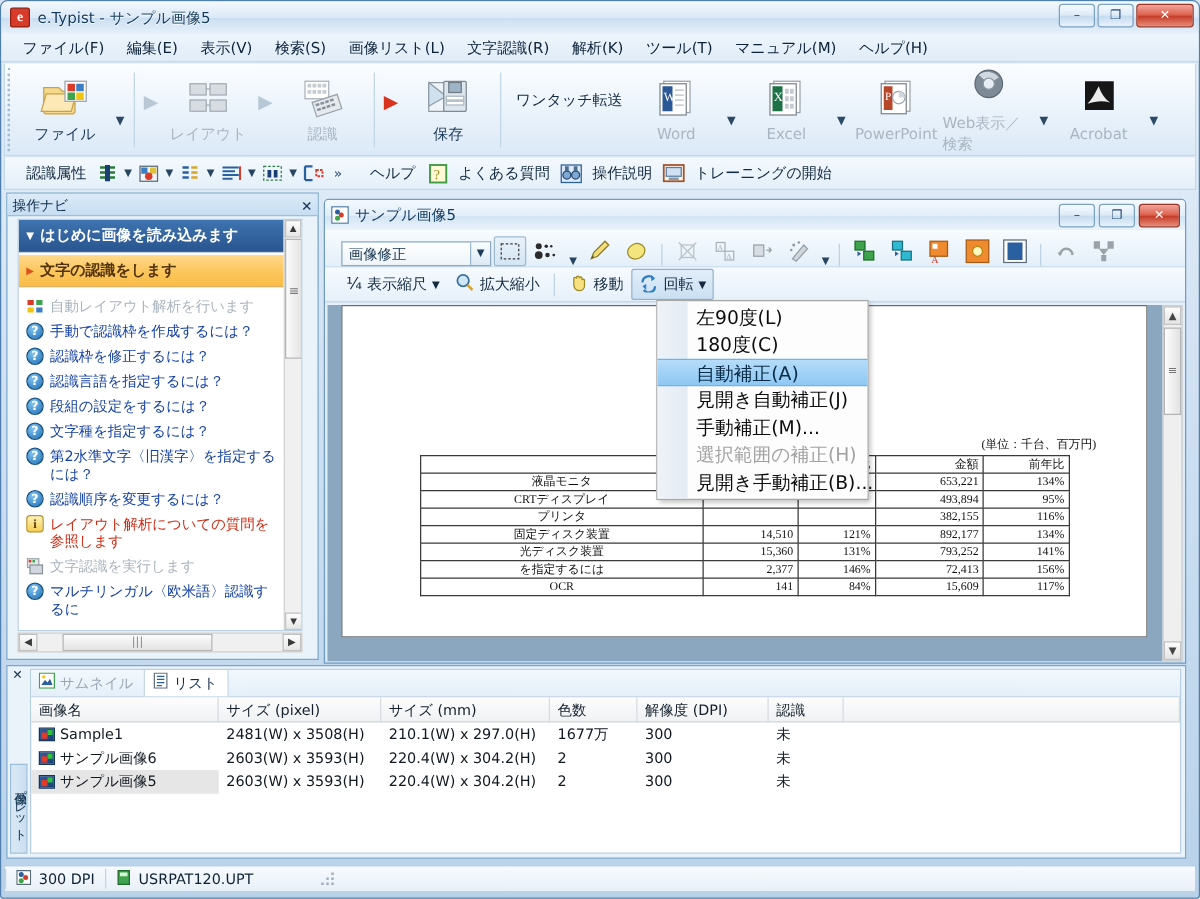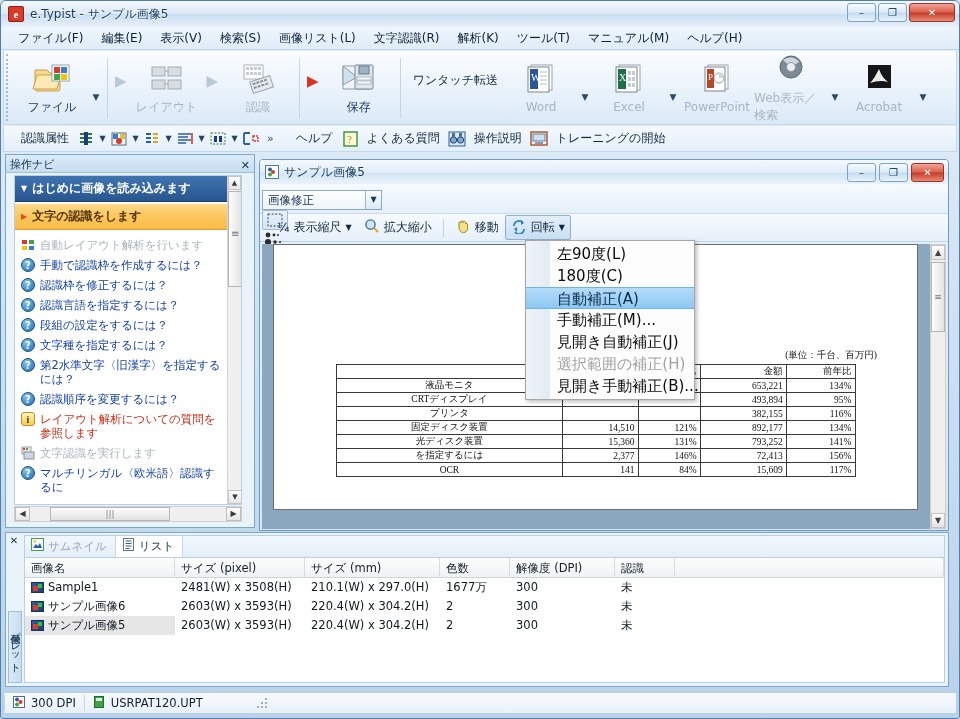--- a/index.html
+++ b/index.html
@@ -190,24 +190,23 @@
     background: linear-gradient(180deg,#f4f9fe 0%,#e1edf9 52%,#d2e4f4 53%,#eaf3fc 100%);
     border-radius: 3px 3px 0 0;
   }
   #mdi-title .ic {
     width: 14px; height: 14px; margin-right: 5px; border: 1px solid #4a7aa5; background:#fff;
     position: relative;
   }
   #mdi-title .t { font-size: 12px; color: #123a5e; }
   #mdi-title .btns { margin-left: auto; display: flex; gap: 3px; padding-right: 4px; }
   #mdi-toolbar {
-    height: 30px; display: flex; align-items: flex-start;
+    height: 30px; display: flex; align-items: flex-end;
     background: linear-gradient(180deg,#f7fbff,#e4eff9);
     border-bottom: 1px solid #c7dbec;
-    flex-direction: column;
   }
   .combo {
     width: 120px; height: 20px; margin-left: 2px;
     border: 1px solid #8aa9c4; background: linear-gradient(180deg,#fff,#eef4fa);
     display: flex; align-items: center; padding-left: 5px; font-size: 11.5px; color: #14314c;
   }
   .combo .cv { flex: 1; }
   .combo .cbtn {
     width: 16px; height: 18px; border-left: 1px solid #9ab6cd;
     background: linear-gradient(180deg,#fafdff,#dce9f5);
@@ -1012,22 +1011,22 @@
       <div class="b">▲</div>
       <div class="th">≡</div>
       <div class="b bot">▼</div>
     </div>
   </div>
 
   <div id="rot-menu">
     <div class="mi">左90度(L)</div>
     <div class="mi">180度(C)</div>
     <div class="mi sel">自動補正(A)</div>
+    <div class="mi">見開き自動補正(J)</div>
     <div class="mi">手動補正(M)...</div>
-    <div class="mi">見開き自動補正(J)</div>
     <div class="mi dis">選択範囲の補正(H)</div>
     <div class="mi">見開き手動補正(B)...</div>
   </div>
 
   <div id="listpanel">
     <div id="lp-closer">✕</div>
     <div id="lp-vert">画像パレット</div>
 
     <div id="lp-inner">
       <div id="lp-tabs">

